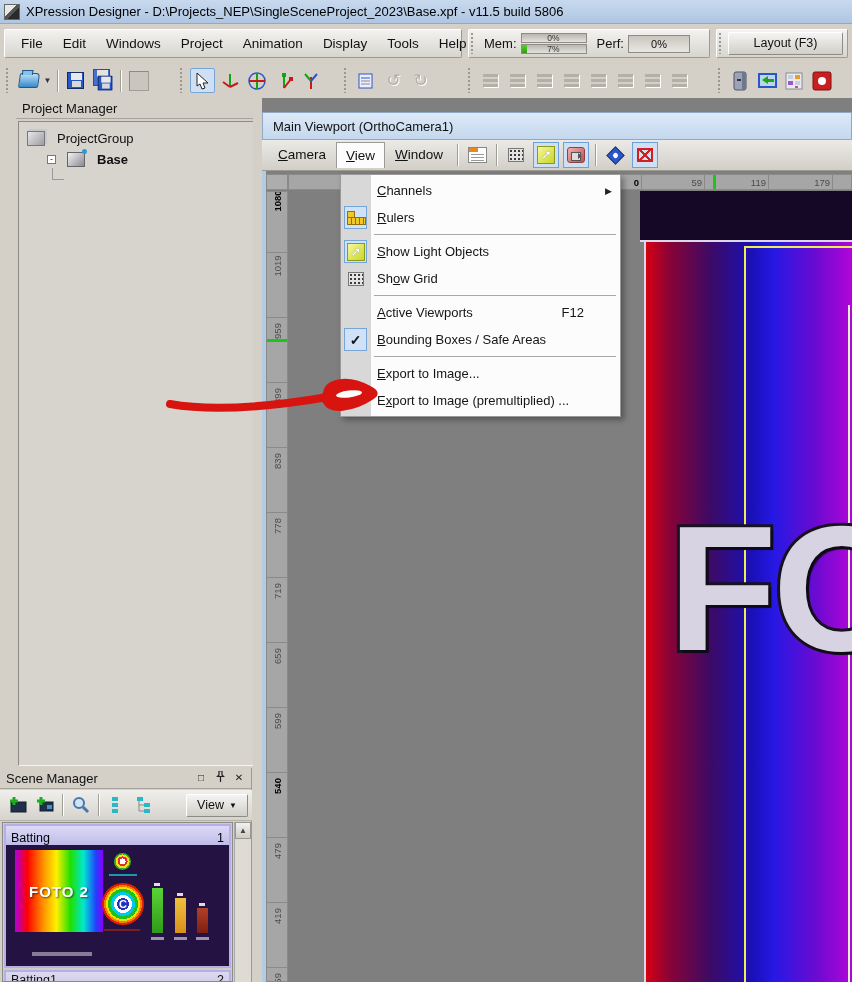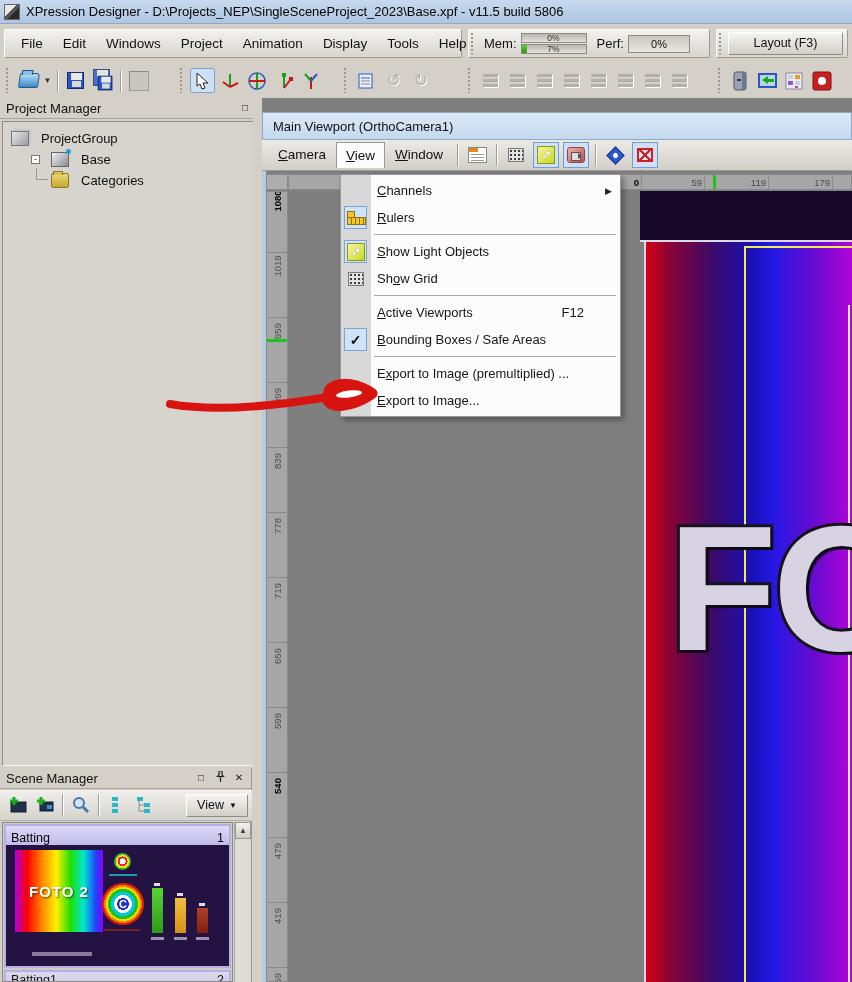--- a/index.html
+++ b/index.html
@@ -51,21 +51,21 @@
   .gico { width:15px; height:13px;
     background:repeating-linear-gradient(180deg,#b3b0a8 0 3px,transparent 3px 5px);
     box-shadow:1px 1px 0 #fff; }
   .blank-sq { width:20px; height:20px; background:#c9c6bf; border:1px solid #a09d95; border-top-color:#8e8b84; border-left-color:#8e8b84; }
 
   
   .panel-h { height:21px; background:#d4d0c8; display:flex; align-items:center; padding-left:6px;
     border-bottom:1px solid #a8a49c; font-size:13px; }
   .panel-h .btns { margin-left:auto; display:flex; gap:3px; padding-right:4px; }
   .wbtn { width:16px; height:14px; font-size:10px; line-height:13px; text-align:center; color:#222; }
-  #pm-panel { position:absolute; left:0; top:98px; width:296px; height:670px; border-right:1px solid #9d9a92; }
+  #pm-panel { position:absolute; left:16px; top:98px; width:296px; height:670px; border-right:1px solid #9d9a92; }
   #pm-body { position:absolute; left:2px; top:23px; right:2px; bottom:2px; background:#d7d4ce;
     border:1px solid #8e8b84; border-bottom-color:#f5f5f2; border-right-color:#f5f5f2; }
   .tree-row { position:relative; height:21px; display:flex; align-items:center; font-size:13px;gap:7px; }
   .tree-ico { width:18px; height:15px; margin-right:5px; position:relative; }
   .ico-pgroup { background:linear-gradient(135deg,#e8e8ea,#9a9aa2); border:1px solid #777; box-shadow:2px -2px 0 #c8c8cc; }
   .ico-base { background:linear-gradient(135deg,#f2f2f4,#8a8a94); border:1px solid #666; }
   .ico-base::after { content:""; position:absolute; right:-3px; top:-4px; width:5px; height:5px; border-radius:50%; background:#2a9ad8; }
   .ico-folder { background:linear-gradient(#e8d878,#c8a830); border:1px solid #8a7820; border-radius:2px; }
   .ico-folder::before { content:""; position:absolute; left:1px; top:-3px; width:8px; height:3px; background:#d8c050; border:1px solid #8a7820; border-bottom:none; }
   .expander { width:9px; height:9px; border:1px solid #777; background:#fff; font-size:9px; line-height:7px; text-align:center; margin-right:4px; color:#333; }
@@ -391,25 +391,21 @@
     </div>
     <div id="pm-body">
       <div id="pm-tree" style="padding-top:6px">
           <div class="tree-row" style="padding-left: 8px;">
             <span class="tree-ico ico-pgroup"></span>
             <span>ProjectGroup</span>
           </div>
           <div class="tree-row" style="padding-left: 28px;">
             <span class="expander">-</span>
             <span class="tree-ico ico-base"></span>
-            <span style="font-weight: normal;">Base</span>
-          </div>
-          <div class="tree-row" style="padding-left: 48px;">
-            <span class="tree-ico ico-folder"></span>
-            <span>Categories</span>
+            <span style="font-weight: bold;">Base</span>
           </div>
         </div>
     <div class="tree-line" style="left: 33px; top: 46px; width: 12px; height: 12px;"></div>
       </div>
   </div>
 
   <div id="sm-panel">
     <div class="panel-h">
       <span>Scene Manager</span>
       <span class="btns">
@@ -624,25 +620,25 @@
         <div class="vm-gutter">
           <div class="vm-iconbox act">
             <span class="vm-check">✓</span>
           </div>
         </div>
         <span class="vm-label"><u>B</u>ounding Boxes / Safe Areas</span>
       </div>
       <div class="vm-sep"></div>
       <div class="vm-item">
         <div class="vm-gutter"></div>
+        <span class="vm-label"><u>E</u>xport to Image...</span>
+      </div>
+      <div class="vm-item">
+        <div class="vm-gutter"></div>
         <span class="vm-label">E<u>x</u>port to Image (premultiplied) ...</span>
-      </div>
-      <div class="vm-item">
-        <div class="vm-gutter"></div>
-        <span class="vm-label"><u>E</u>xport to Image...</span>
       </div>
     </div>
 
   <svg id="arrow-svg">
     <path d="M170,404 C215,412 275,406 328,397" fill="none" stroke="#d81410" stroke-width="8" stroke-linecap="round"></path>
     <path d="M324,393 C326,379 348,375 370,387 C378,391 379,395 372,399 C352,412 330,413 325,404 C321,400 321,396 324,393 Z" fill="#d81410" stroke="#d81410" stroke-width="2"></path>
     <ellipse cx="349" cy="394" rx="13" ry="3.5" fill="#fdfdfd" transform="rotate(-7 349 394)"></ellipse>
   </svg>
 
 </div>

